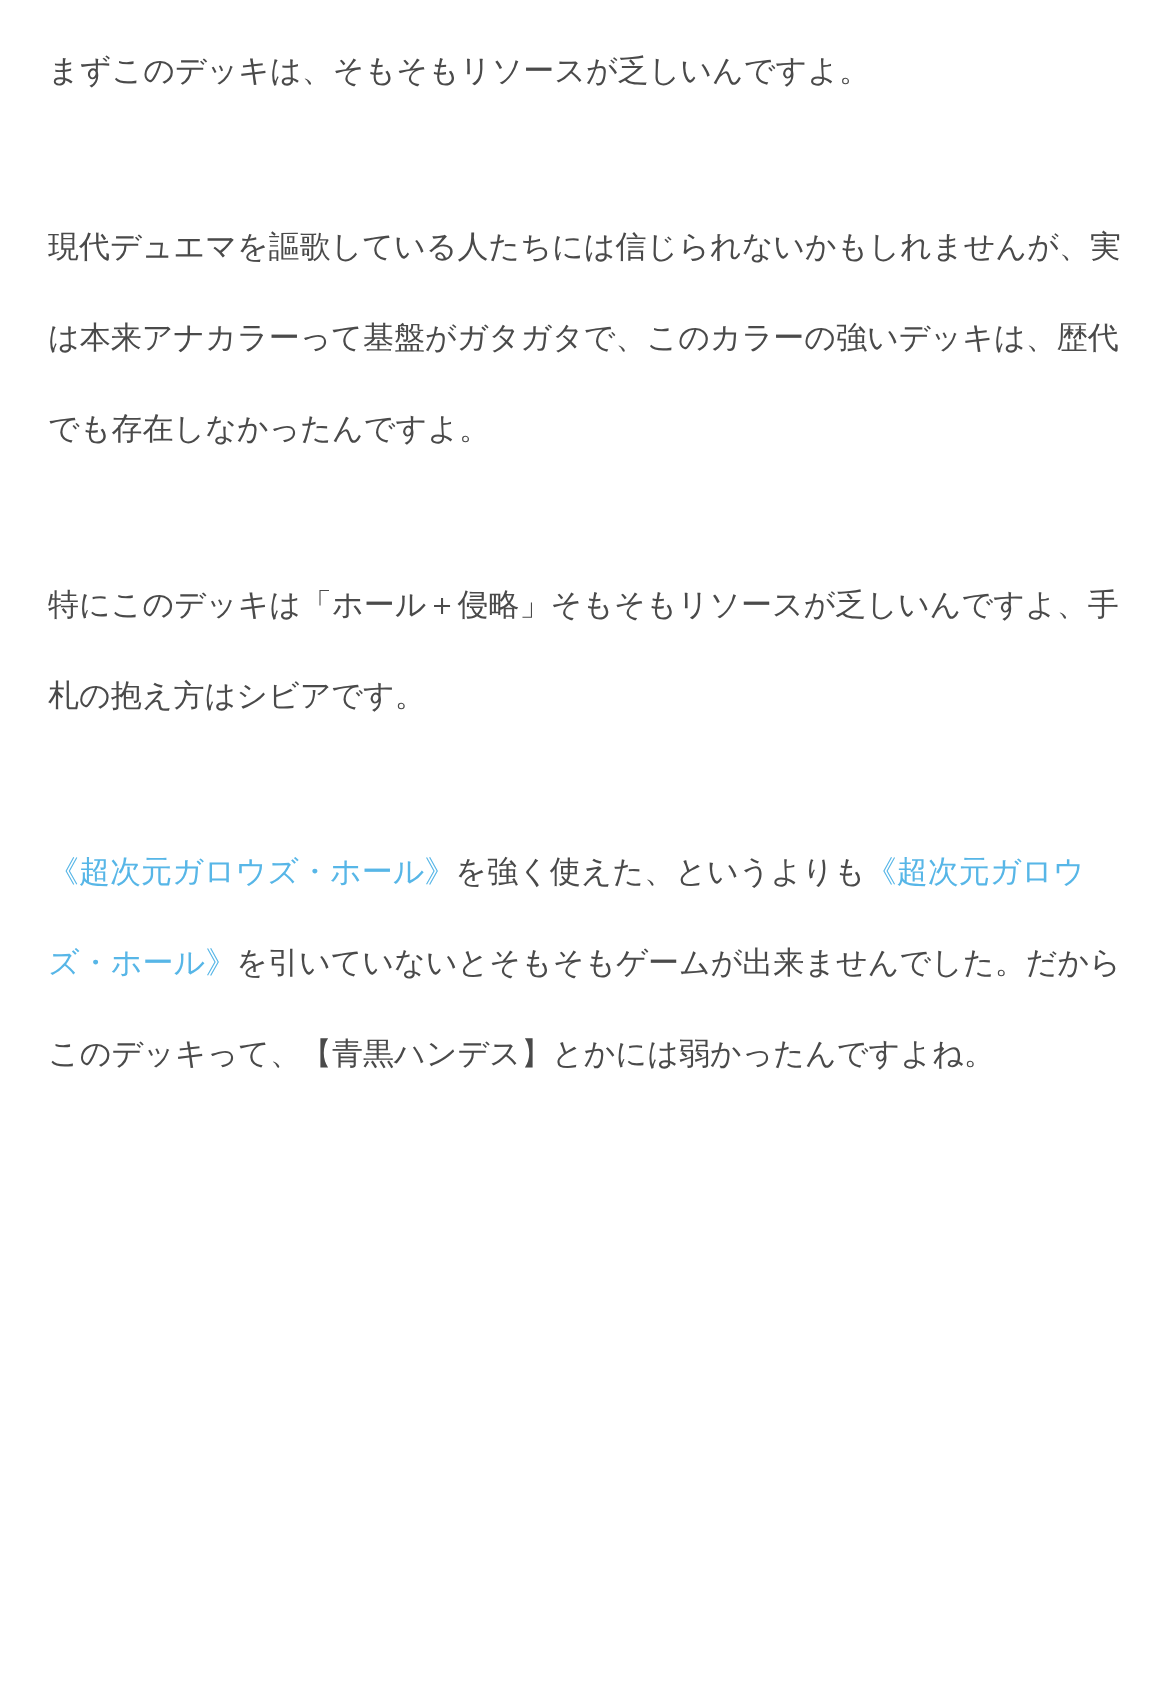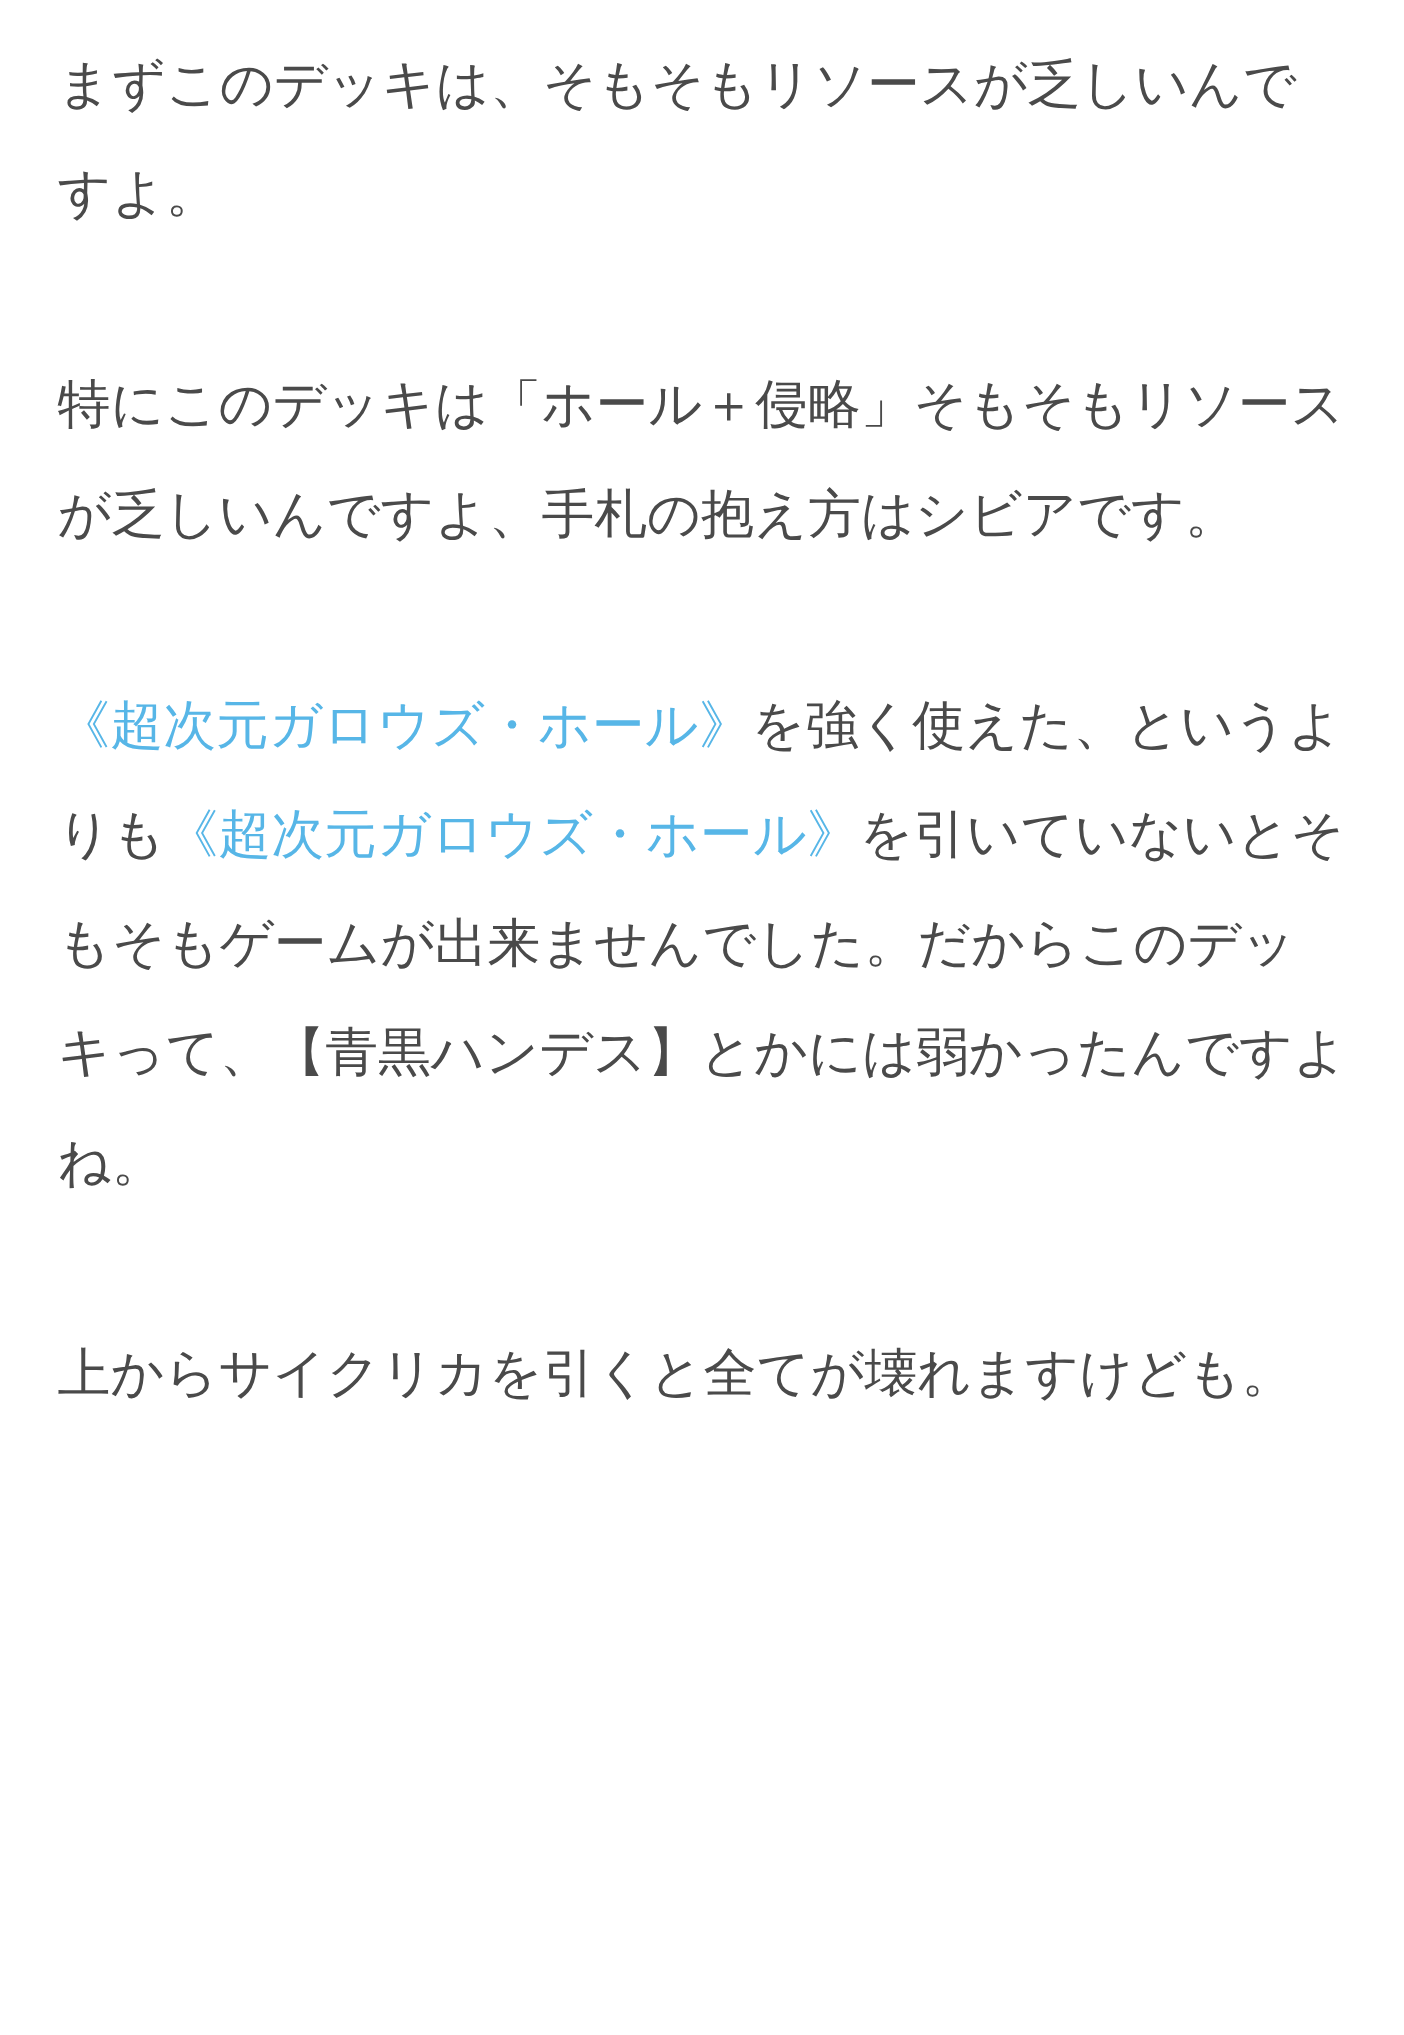--- a/index.html
+++ b/index.html
@@ -11,21 +11,21 @@
     width: 1170px;
     height: 1696px;
     overflow: hidden;
     font-family: "Liberation Sans", sans-serif;
   }
   .article {
     box-sizing: border-box;
     width: 1170px;
     padding: 25px 47px 0 48px;
     color: var(--text-color, #4a4a4a);
-    font-size: 44px;
+    font-size: 31px;
     line-height: 91px;
     letter-spacing: 0;
     text-align: left;
     word-break: normal;
     overflow-wrap: break-word;
   }
   .article p {
     margin: 0 0 85px 0;
   }
   .article a {
@@ -34,17 +34,17 @@
     cursor: pointer;
     margin-top: 28px;
   }
 </style>
 </head>
 <body style="background: rgb(255, 255, 255);">
 
 <main class="article">
   <div id="paragraphs">
       <p><span>まずこのデッキは、そもそもリソースが乏しいんですよ。</span></p>
+      <p><span>現代デュエマを謳歌している人たちには信じられないかもしれませんが、実は本来アナカラーって基盤がガタガタで、このカラーの強いデッキは、歴代でも存在しなかったんですよ。</span></p>
       <p><span>特にこのデッキは「ホール＋侵略」そもそもリソースが乏しいんですよ、手札の抱え方はシビアです。</span></p>
       <p><a href="#">《超次元ガロウズ・ホール》</a><span>を強く使えた、というよりも</span><a href="#">《超次元ガロウズ・ホール》</a><span>を引いていないとそもそもゲームが出来ませんでした。だからこのデッキって、【青黒ハンデス】とかには弱かったんですよね。</span></p>
-      <p><span>上からサイクリカを引くと全てが壊れますけども。</span></p>
     </div>
 </main>
 
 </body></html>

